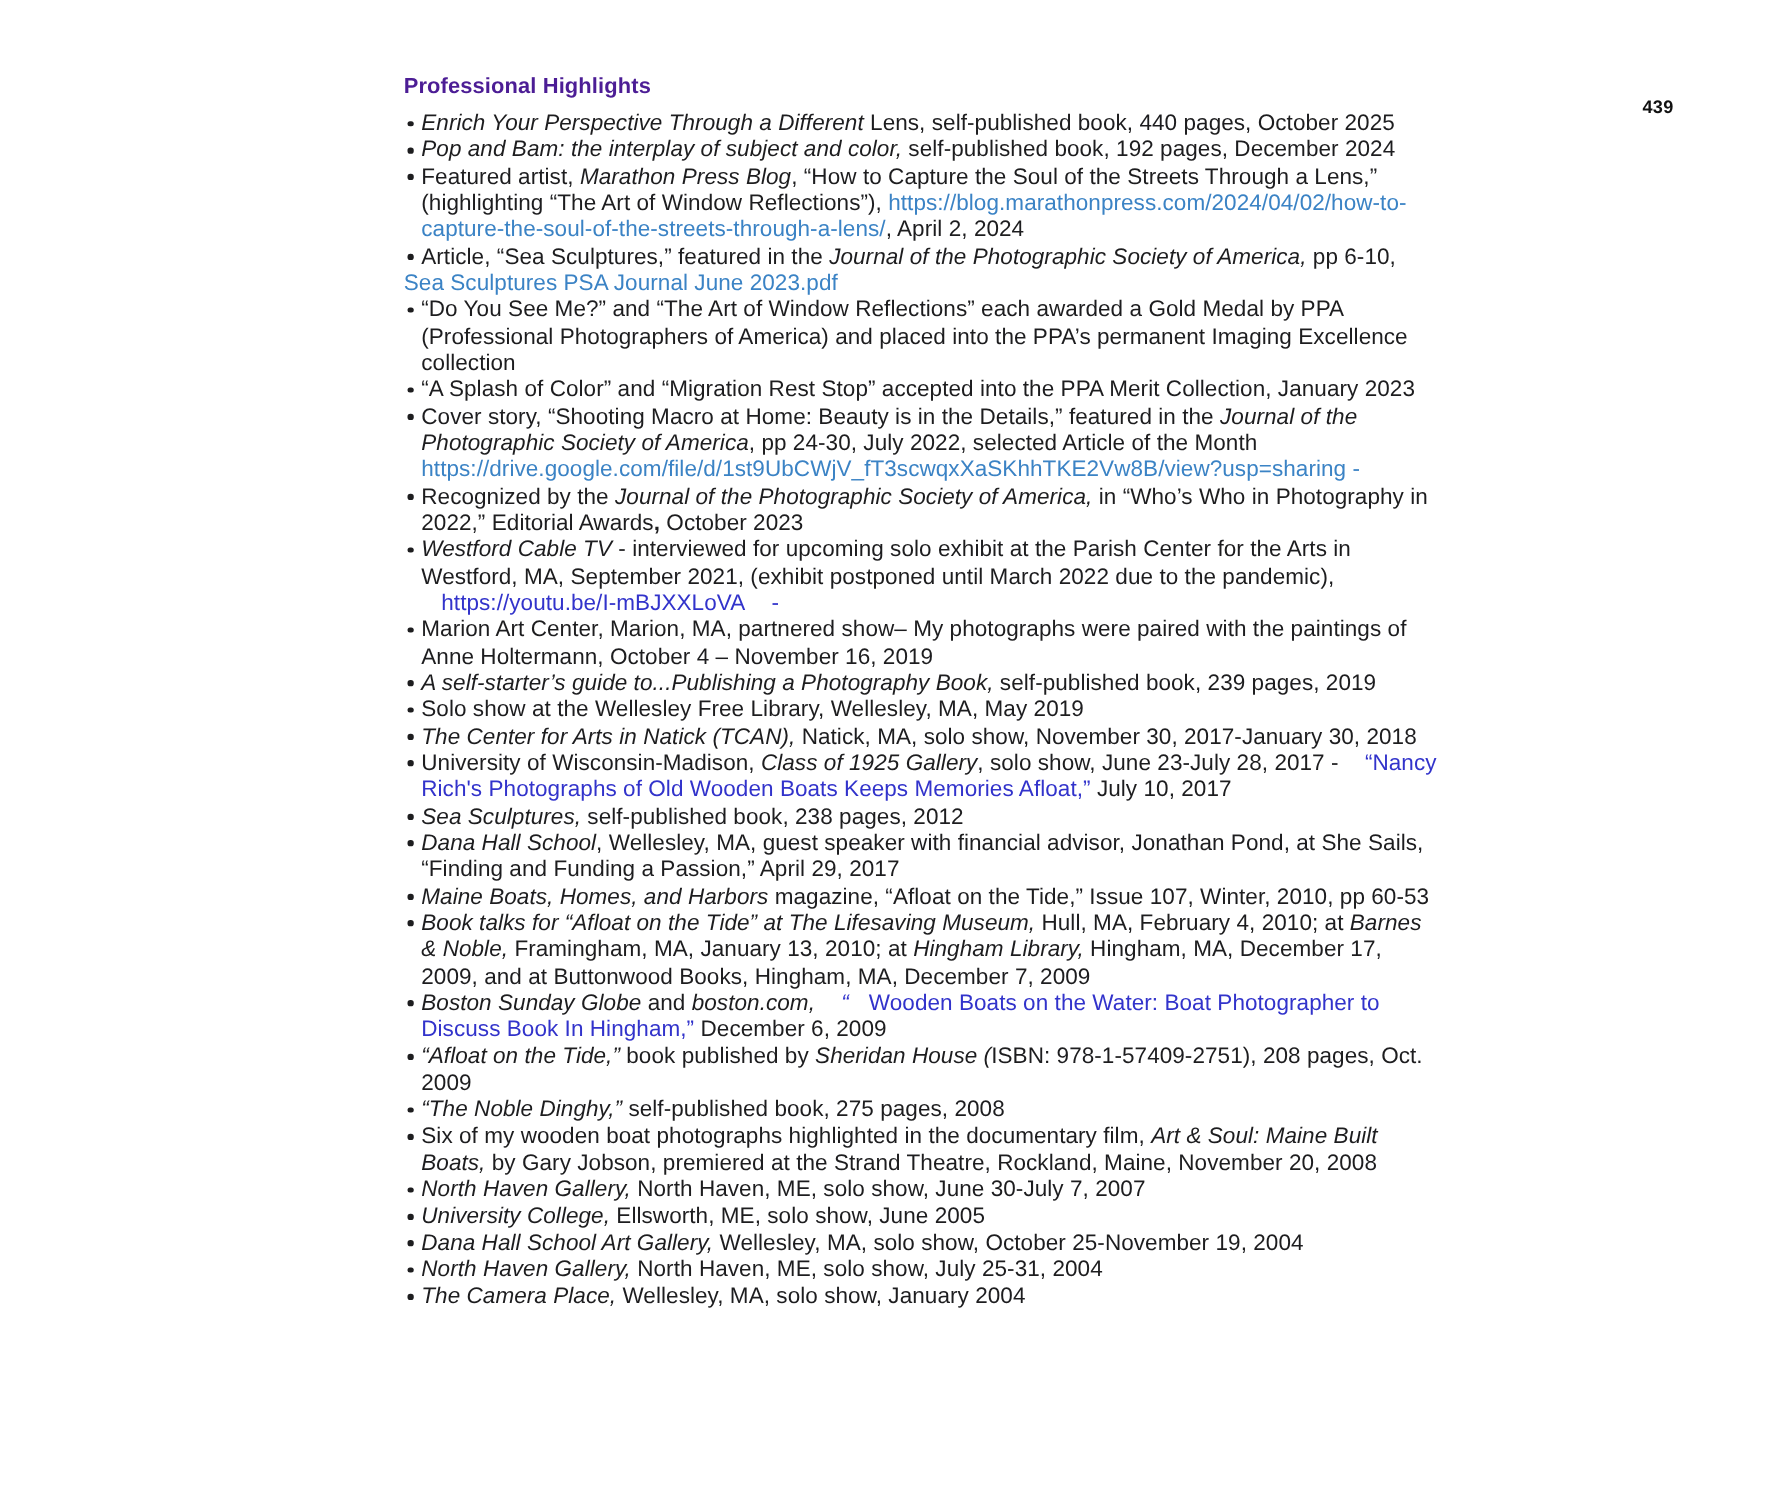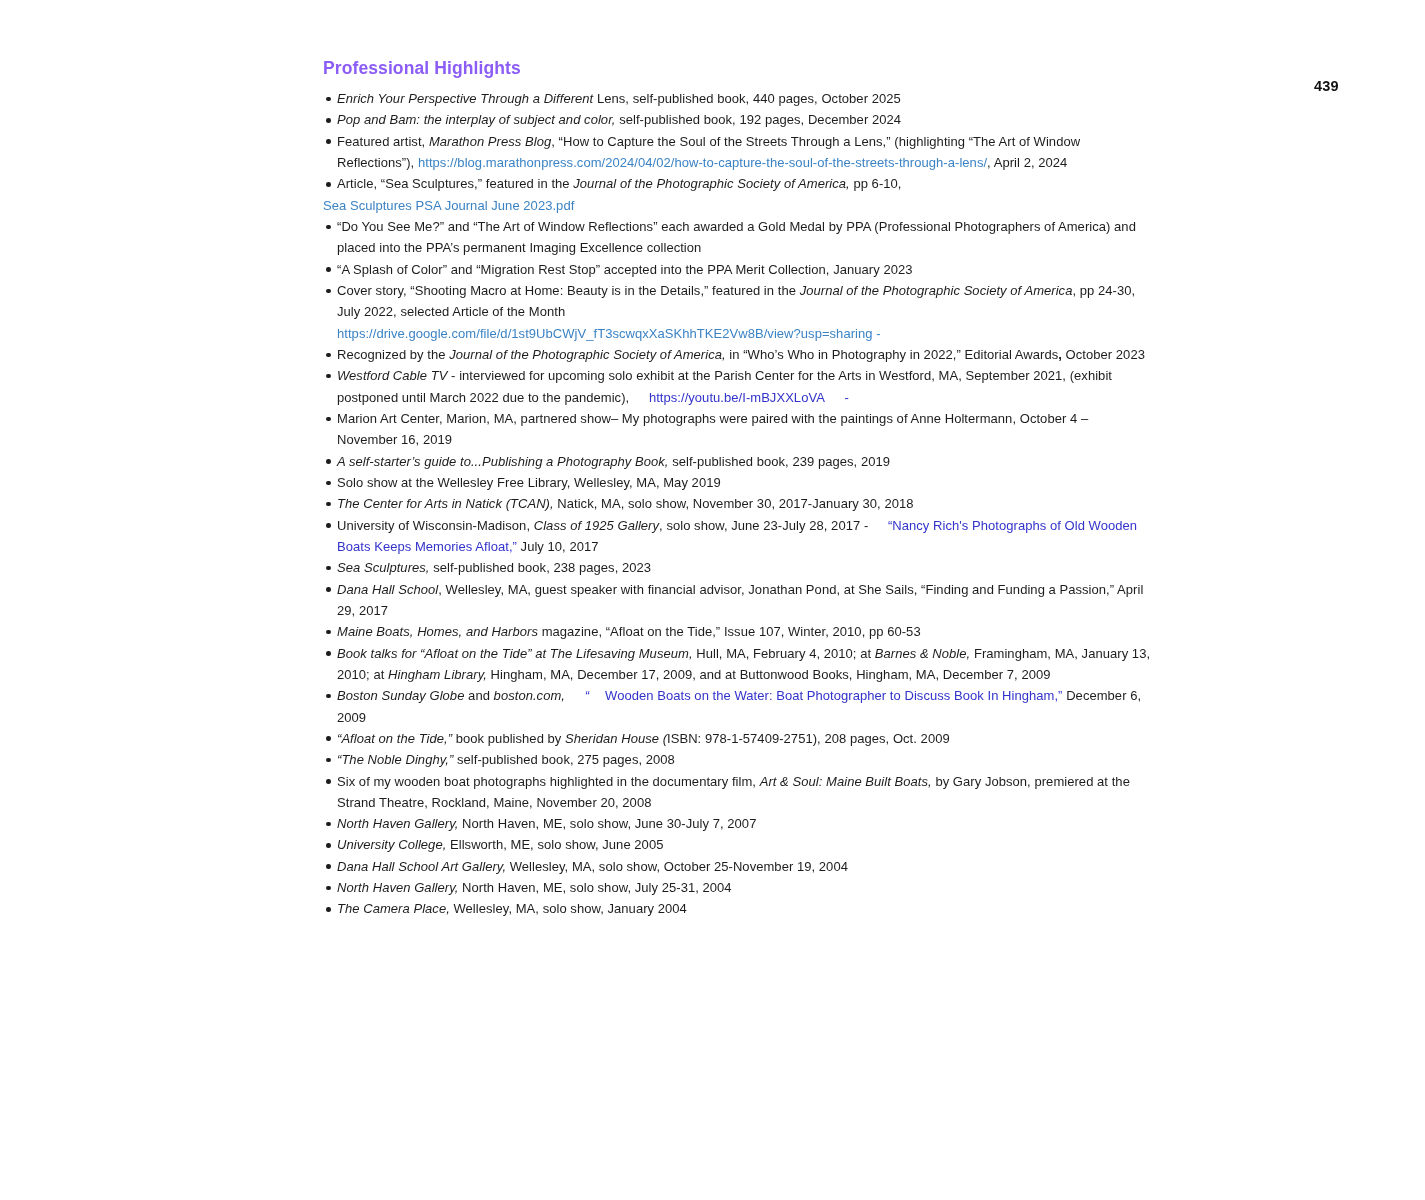--- a/index.html
+++ b/index.html
@@ -29,28 +29,28 @@
   .doc {
     position: absolute;
     left: 323px;
     top: 58px;
     width: 828px;
     color: var(--text-color, #1d1d1f);
   }
   .title {
     font-size: 17.5px;
     font-weight: 700;
-    color: #8b5cf6;
+    color: #4c1d95;
     margin: 0 0 9px 0;
     letter-spacing: 0.1px;
   }
   .item {
     position: relative;
     padding-left: 14px;
-    font-size: 13px;
+    font-size: 18px;
     line-height: 21.33px;
     letter-spacing: 0.05px;
   }
   .dot {
     position: absolute;
     left: 3px;
     top: 8.6px;
     width: 4.6px;
     height: 4.6px;
     border-radius: 50%;
@@ -83,21 +83,21 @@
         <div class="item"><span class="dot"></span><span class="seg">“Do You See Me?” and “The Art of Window Reflections” each awarded a Gold Medal by PPA (Professional Photographers of America) and placed into the PPA’s permanent Imaging Excellence collection</span></div>
         <div class="item"><span class="dot"></span><span class="seg">“A Splash of Color” and “Migration Rest Stop” accepted into the PPA Merit Collection, January 2023</span></div>
         <div class="item"><span class="dot"></span><span class="seg">Cover story, “Shooting Macro at Home: Beauty is in the Details,” featured in the </span><span class="seg i">Journal of the Photographic Society of America</span><span class="seg">, pp 24-30, July 2022, selected Article of the Month</span><br><a class="seg link-light" href="#">https://drive.google.com/file/d/1st9UbCWjV_fT3scwqxXaSKhhTKE2Vw8B/view?usp=sharing</a><a class="seg link-light" href="#"> -</a></div>
         <div class="item"><span class="dot"></span><span class="seg">Recognized by the </span><span class="seg i">Journal of the Photographic Society of America,</span><span class="seg"> in “Who’s Who in Photography in 2022,” Editorial Awards</span><span class="seg b">,</span><span class="seg"> October 2023</span></div>
         <div class="item"><span class="dot"></span><span class="seg i">Westford Cable TV</span><span class="seg"> - interviewed for upcoming solo exhibit at the Parish Center for the Arts in Westford, MA, September 2021, (exhibit postponed until March 2022 due to the pandemic), </span><a class="seg link-dark" href="#">https://youtu.be/I-mBJXXLoVA</a><a class="seg link-dark" href="#"> -</a></div>
         <div class="item"><span class="dot"></span><span class="seg">Marion Art Center, Marion, MA, partnered show– My photographs were paired with the paintings of Anne Holtermann, October 4 – November 16, 2019</span></div>
         <div class="item"><span class="dot"></span><span class="seg i">A self-starter’s guide to...Publishing a Photography Book,</span><span class="seg"> self-published book, 239 pages, 2019</span></div>
         <div class="item"><span class="dot"></span><span class="seg">Solo show at the Wellesley Free Library, Wellesley, MA, May 2019</span></div>
         <div class="item"><span class="dot"></span><span class="seg i">The Center for Arts in Natick (TCAN),</span><span class="seg"> Natick, MA, solo show, November 30, 2017-January 30, 2018</span></div>
         <div class="item"><span class="dot"></span><span class="seg">University of Wisconsin-Madison, </span><span class="seg i">Class of 1925 Gallery</span><span class="seg">, solo show, June 23-July 28, 2017 - </span><a class="seg link-dark" href="#">“Nancy Rich's Photographs of Old Wooden Boats Keeps Memories Afloat,”</a><span class="seg"> July 10, 2017</span></div>
-        <div class="item"><span class="dot"></span><span class="seg i">Sea Sculptures,</span><span class="seg"> self-published book, 238 pages, 2023</span></div>
+        <div class="item"><span class="dot"></span><span class="seg i">Sea Sculptures,</span><span class="seg"> self-published book, 238 pages, 2012</span></div>
         <div class="item"><span class="dot"></span><span class="seg i">Dana Hall School</span><span class="seg">, Wellesley, MA, guest speaker with financial advisor, Jonathan Pond, at She Sails, “Finding and Funding a Passion,” April 29, 2017</span></div>
         <div class="item"><span class="dot"></span><span class="seg i">Maine Boats, Homes, and Harbors</span><span class="seg"> magazine, “Afloat on the Tide,” Issue 107, Winter, 2010, pp 60-53</span></div>
         <div class="item"><span class="dot"></span><span class="seg i">Book talks for “Afloat on the Tide” at The Lifesaving Museum,</span><span class="seg"> Hull, MA, February 4, 2010; at </span><span class="seg i">Barnes &amp; Noble,</span><span class="seg"> Framingham, MA, January 13, 2010; at </span><span class="seg i">Hingham Library,</span><span class="seg"> Hingham, MA, December 17, 2009, and at Buttonwood Books, Hingham, MA, December 7, 2009</span></div>
         <div class="item"><span class="dot"></span><span class="seg i">Boston Sunday Globe</span><span class="seg"> and </span><span class="seg i">boston.com,</span><span class="seg"> </span><a class="seg i link-dark" href="#">“</a><a class="seg link-dark" href="#">Wooden Boats on the Water: Boat Photographer to Discuss Book In Hingham,”</a><span class="seg"> December 6, 2009</span></div>
         <div class="item"><span class="dot"></span><span class="seg i">“Afloat on the Tide,”</span><span class="seg"> book published by </span><span class="seg i">Sheridan House (</span><span class="seg">ISBN: 978-1-57409-2751), 208 pages, Oct. 2009</span></div>
         <div class="item"><span class="dot"></span><span class="seg i">“The Noble Dinghy,”</span><span class="seg"> self-published book, 275 pages, 2008</span></div>
         <div class="item"><span class="dot"></span><span class="seg">Six of my wooden boat photographs highlighted in the documentary film, </span><span class="seg i">Art &amp; Soul: Maine Built Boats,</span><span class="seg"> by Gary Jobson, premiered at the Strand Theatre, Rockland, Maine, November 20, 2008</span></div>
         <div class="item"><span class="dot"></span><span class="seg i">North Haven Gallery,</span><span class="seg"> North Haven, ME, solo show, June 30-July 7, 2007</span></div>
         <div class="item"><span class="dot"></span><span class="seg i">University College,</span><span class="seg"> Ellsworth, ME, solo show, June 2005</span></div>
         <div class="item"><span class="dot"></span><span class="seg i">Dana Hall School Art Gallery,</span><span class="seg"> Wellesley, MA, solo show, October 25-November 19, 2004</span></div>

